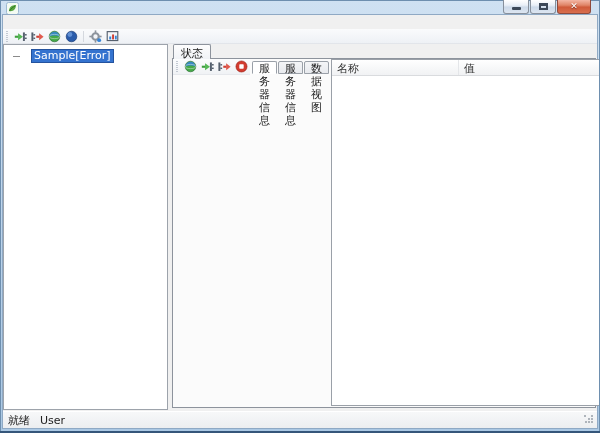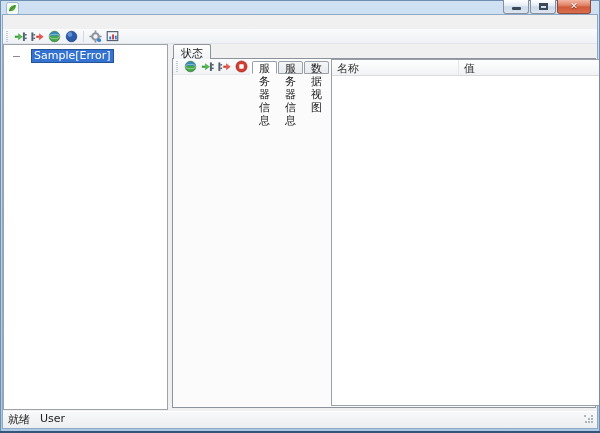--- a/index.html
+++ b/index.html
@@ -84,21 +84,21 @@
     border-bottom:1px solid #d9dbde; }
   .lv-col { padding:1px 5px 0 5px; border-right:1px solid #e4e6e9; color:#333; cursor:pointer;}
   .lv-col-name  { width:127px; }
   .lv-col-value { width:184px; }
   .lv-col-type  { flex:1; text-align:right; padding-right:24px; border-right:none;}
   .lv-body { flex:1; background:#fff; }
 
   
   .statusbar { position:absolute; left:0; right:0; bottom:0; height:17px;
     background:linear-gradient(#f7f8f9,#eceef0); border-top:1px solid #fff;
-    display:flex; align-items:flex-start; padding-left:5px; }
+    display:flex; align-items:center; padding-left:5px; }
   .status-item { margin-right:10px; color:#222; }
   .resize-grip { position:absolute; right:3px; bottom:3px; width:10px; height:10px; cursor:nwse-resize;}
   .resize-grip::before { content:""; position:absolute; width:2px; height:2px; background:#aeb4bb;
     left:0; top:0;
     box-shadow: 7px 0 #aeb4bb, 4px 3px #aeb4bb, 7px 3px #aeb4bb, 1px 6px #aeb4bb, 4px 6px #aeb4bb, 7px 6px #aeb4bb; }
 </style>
 </head>
 <body>
 
 <div class="frame-outline"></div>

